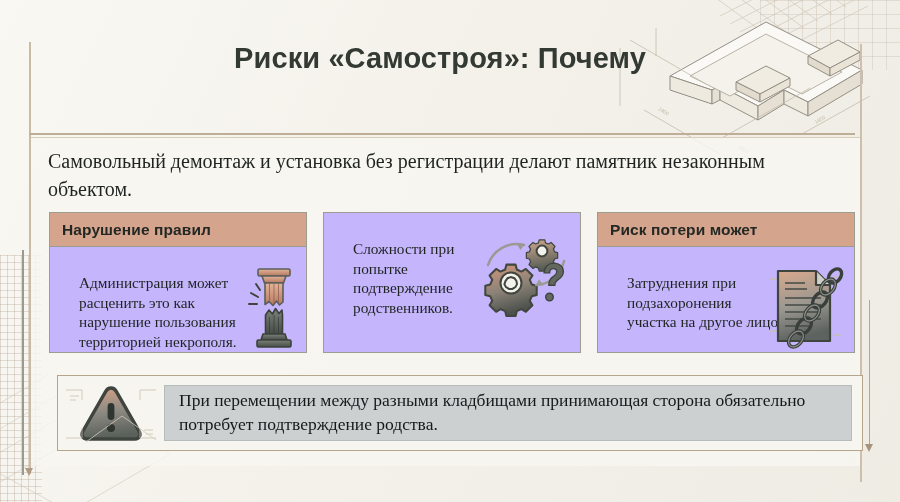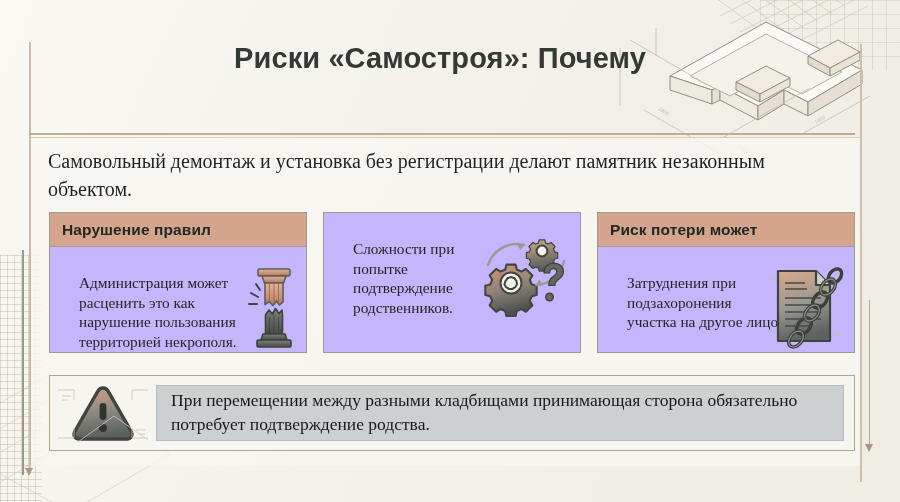--- a/index.html
+++ b/index.html
@@ -192,21 +192,21 @@
     position: absolute;
     right: 8px;
     bottom: 6px;
   }
   .card-2 .card-text { max-width: 150px; }
   .card-3 .card-text { max-width: 155px; }
 
   
   .alert {
     position: absolute;
-    left: 49px; top: 375px;
+    left: 57px; top: 375px;
     width: 806px;
     height: 76px;
     background: #f7f5f0;
     border: 1px solid #b5a58d;
     box-sizing: border-box;
     display: flex;
     align-items: center;
   }
   .alert-icon-wrap {
     position: relative;

